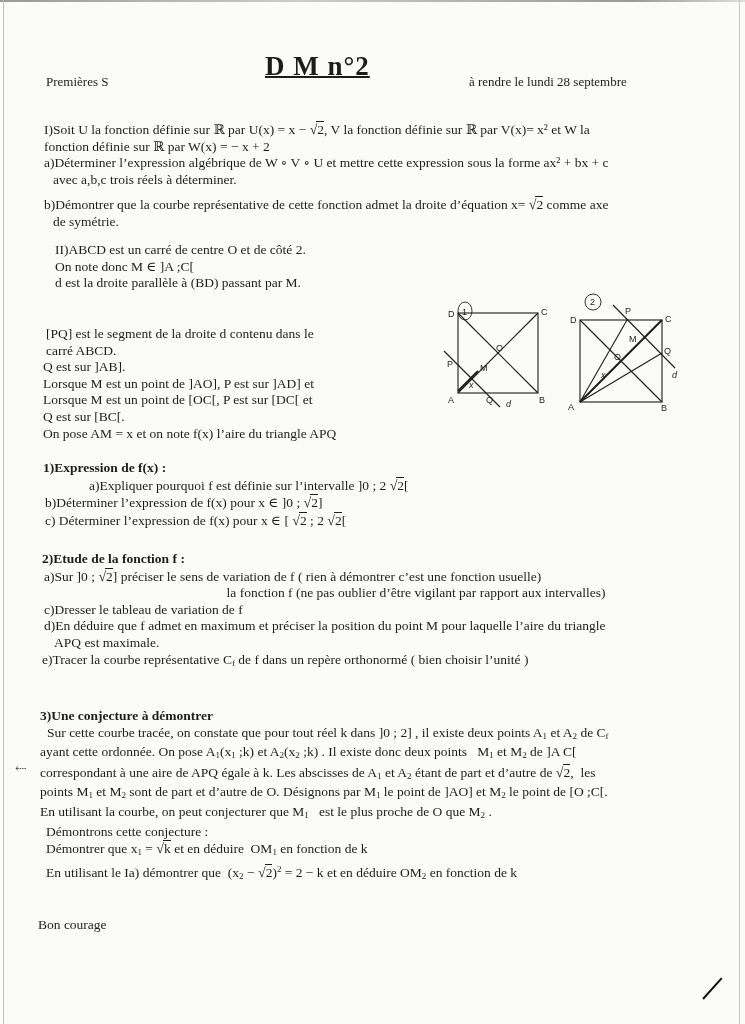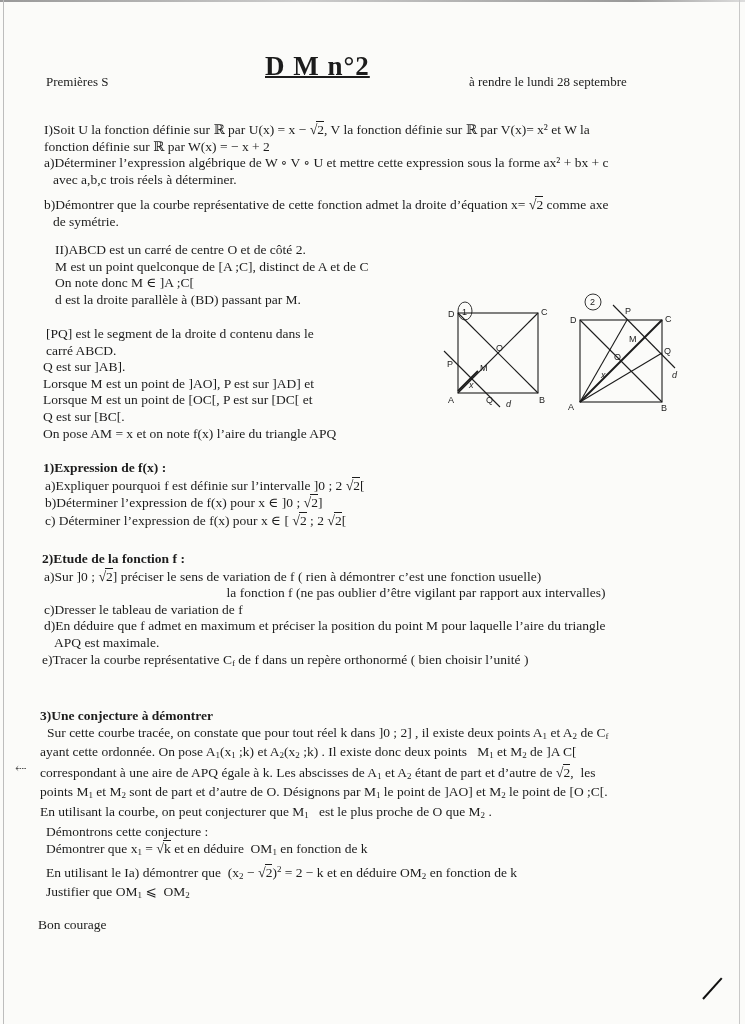--- a/index.html
+++ b/index.html
@@ -42,21 +42,20 @@
   <div><span>I)Soit  U la fonction définie sur ℝ par U(x) = x − </span><span class="rad">√</span><span class="sq">2</span><span>, V la fonction définie sur ℝ par V(x)= x² et W la</span></div>
   <div>fonction définie sur ℝ par W(x) = − x + 2</div>
   <div>a)Déterminer l’expression algébrique de W ∘ V ∘ U et mettre cette expression sous la forme ax² + bx + c</div>
   <div class="ind">avec a,b,c trois réels à déterminer.</div>
   <div style="margin-top:8px;"><span>b)Démontrer que la courbe représentative de cette fonction admet la droite d’équation x= </span><span class="rad">√</span><span class="sq">2</span><span> comme axe</span></div>
   <div class="ind">de symétrie.</div>
 </div>
 
 <div class="blk" style="left:43px; top:242px;margin-left:12px;">
   <div>II)ABCD est un carré de centre O et de côté 2.</div>
-  <div>M est un point quelconque de  [A ;C], distinct de A et de C</div>
   <div>On note donc M ∈ ]A ;C[</div>
   <div>d est la droite parallèle à (BD)  passant par M.</div>
 </div>
 <div class="blk" style="left:43px; top:326px;">
   <div style="padding-left:3px;">[PQ] est le segment de la droite d contenu dans le</div>
   <div style="padding-left:3px;">carré ABCD.</div>
   <div>Q est sur ]AB].</div>
   <div>Lorsque M est un point de ]AO], P est sur ]AD] et</div>
   <div>Lorsque M est un point de  [OC[, P est sur [DC[ et</div>
   <div>Q est sur [BC[.</div>
@@ -103,21 +102,21 @@
   <text x="49" y="70">O</text>
   <text x="64" y="52">M</text>
   <text x="60" y="24">P</text>
   <text x="99" y="64">Q</text>
   <text x="36" y="88" font-style="italic">x</text>
   <text x="107" y="88" font-style="italic">d</text>
 </svg>
 
 <div class="blk" style="left:43px; top:460px;">
   <div class="sec-title">1)Expression de f(x) :</div>
-  <div style="padding-left:2px;"><span>a)Expliquer pourquoi f est définie  sur  l’intervalle  ]0 ; 2 </span><span class="rad">√</span><span class="sq">2</span><span>[</span></div>
+  <div style="padding-left:2px;margin-left:44px;"><span>a)Expliquer pourquoi f est définie  sur  l’intervalle  ]0 ; 2 </span><span class="rad">√</span><span class="sq">2</span><span>[</span></div>
   <div style="padding-left:2px;"><span>b)Déterminer l’expression de f(x) pour x ∈ ]0 ; </span><span class="rad">√</span><span class="sq">2</span><span>]</span></div>
   <div style="padding-left:2px;"><span>c) Déterminer l’expression de f(x) pour x ∈ [ </span><span class="rad">√</span><span class="sq">2</span><span> ; 2 </span><span class="rad">√</span><span class="sq">2</span><span>[</span></div>
 </div>
 
 <div class="blk" style="left:42px; top:551px;">
   <div class="sec-title">2)Etude de la fonction f :</div>
   <div style="padding-left:2px;"><span>a)Sur ]0 ; </span><span class="rad">√</span><span class="sq">2</span><span>] préciser le sens de variation de f ( rien à démontrer c’est une fonction usuelle)</span></div>
   <div style="padding-left:11px;text-align:right;">la fonction f (ne pas oublier d’être  vigilant par rapport aux intervalles)</div>
   <div style="padding-left:2px;">c)Dresser le tableau de variation de f</div>
   <div style="padding-left:2px;">d)En déduire que f admet en maximum et préciser la position du point M pour laquelle  l’aire du triangle</div>
@@ -128,20 +127,19 @@
 <div class="blk" style="left:37px; top:708px;">
   <div class="sec-title" style="padding-left:3px;">3)Une conjecture  à démontrer</div>
   <div style="padding-left:10px;">Sur cette courbe tracée, on constate que pour tout réel k dans ]0 ; 2] , il existe deux points A<sub>1</sub> et A<sub>2</sub> de C<sub>f</sub></div>
   <div style="padding-left:3px;">ayant cette ordonnée. On pose A<sub>1</sub>(x<sub>1</sub> ;k) et A<sub>2</sub>(x<sub>2</sub> ;k) . Il existe donc deux points &nbsp; M<sub>1</sub> et M<sub>2</sub> de ]A C[</div>
   <div style="padding-left:3px;">correspondant à une aire de APQ égale à k. Les abscisses de A<sub>1</sub> et A<sub>2</sub> étant de part et d’autre de <span class="rad">√</span><span class="sq">2</span>,&nbsp; les</div>
   <div style="padding-left:3px;">points M<sub>1</sub> et M<sub>2</sub> sont de part et d’autre de O. Désignons par M<sub>1</sub> le point de ]AO] et M<sub>2</sub> le point de [O ;C[.</div>
   <div style="padding-left:3px;">En utilisant la courbe, on peut conjecturer que M<sub>1</sub> &nbsp; est le plus proche de O que M<sub>2</sub> .</div>
   <div style="padding-left:9px;">Démontrons cette conjecture :</div>
   <div style="padding-left:9px;">Démontrer que x<sub>1</sub> = <span class="rad">√</span><span class="sq">k</span> et en déduire &nbsp;OM<sub>1</sub> en fonction de k</div>
   <div style="padding-left:9px;">En utilisant le Ia) démontrer que &nbsp;(x<sub>2</sub> − <span class="rad">√</span><span class="sq">2</span>)<sup>2</sup> = 2 − k et en déduire OM<sub>2</sub> en fonction de k</div>
-  <div style="padding-left:9px;">Justifier que OM<sub>1</sub> ⩽ &nbsp;OM<sub>2</sub></div>
 </div>
 
 <div class="arrow-mark">⇠</div>
 
 <div class="blk" style="left:38px; top:917px;">Bon courage</div>
 
 <div class="corner-mark"></div>
 
 </body></html>

